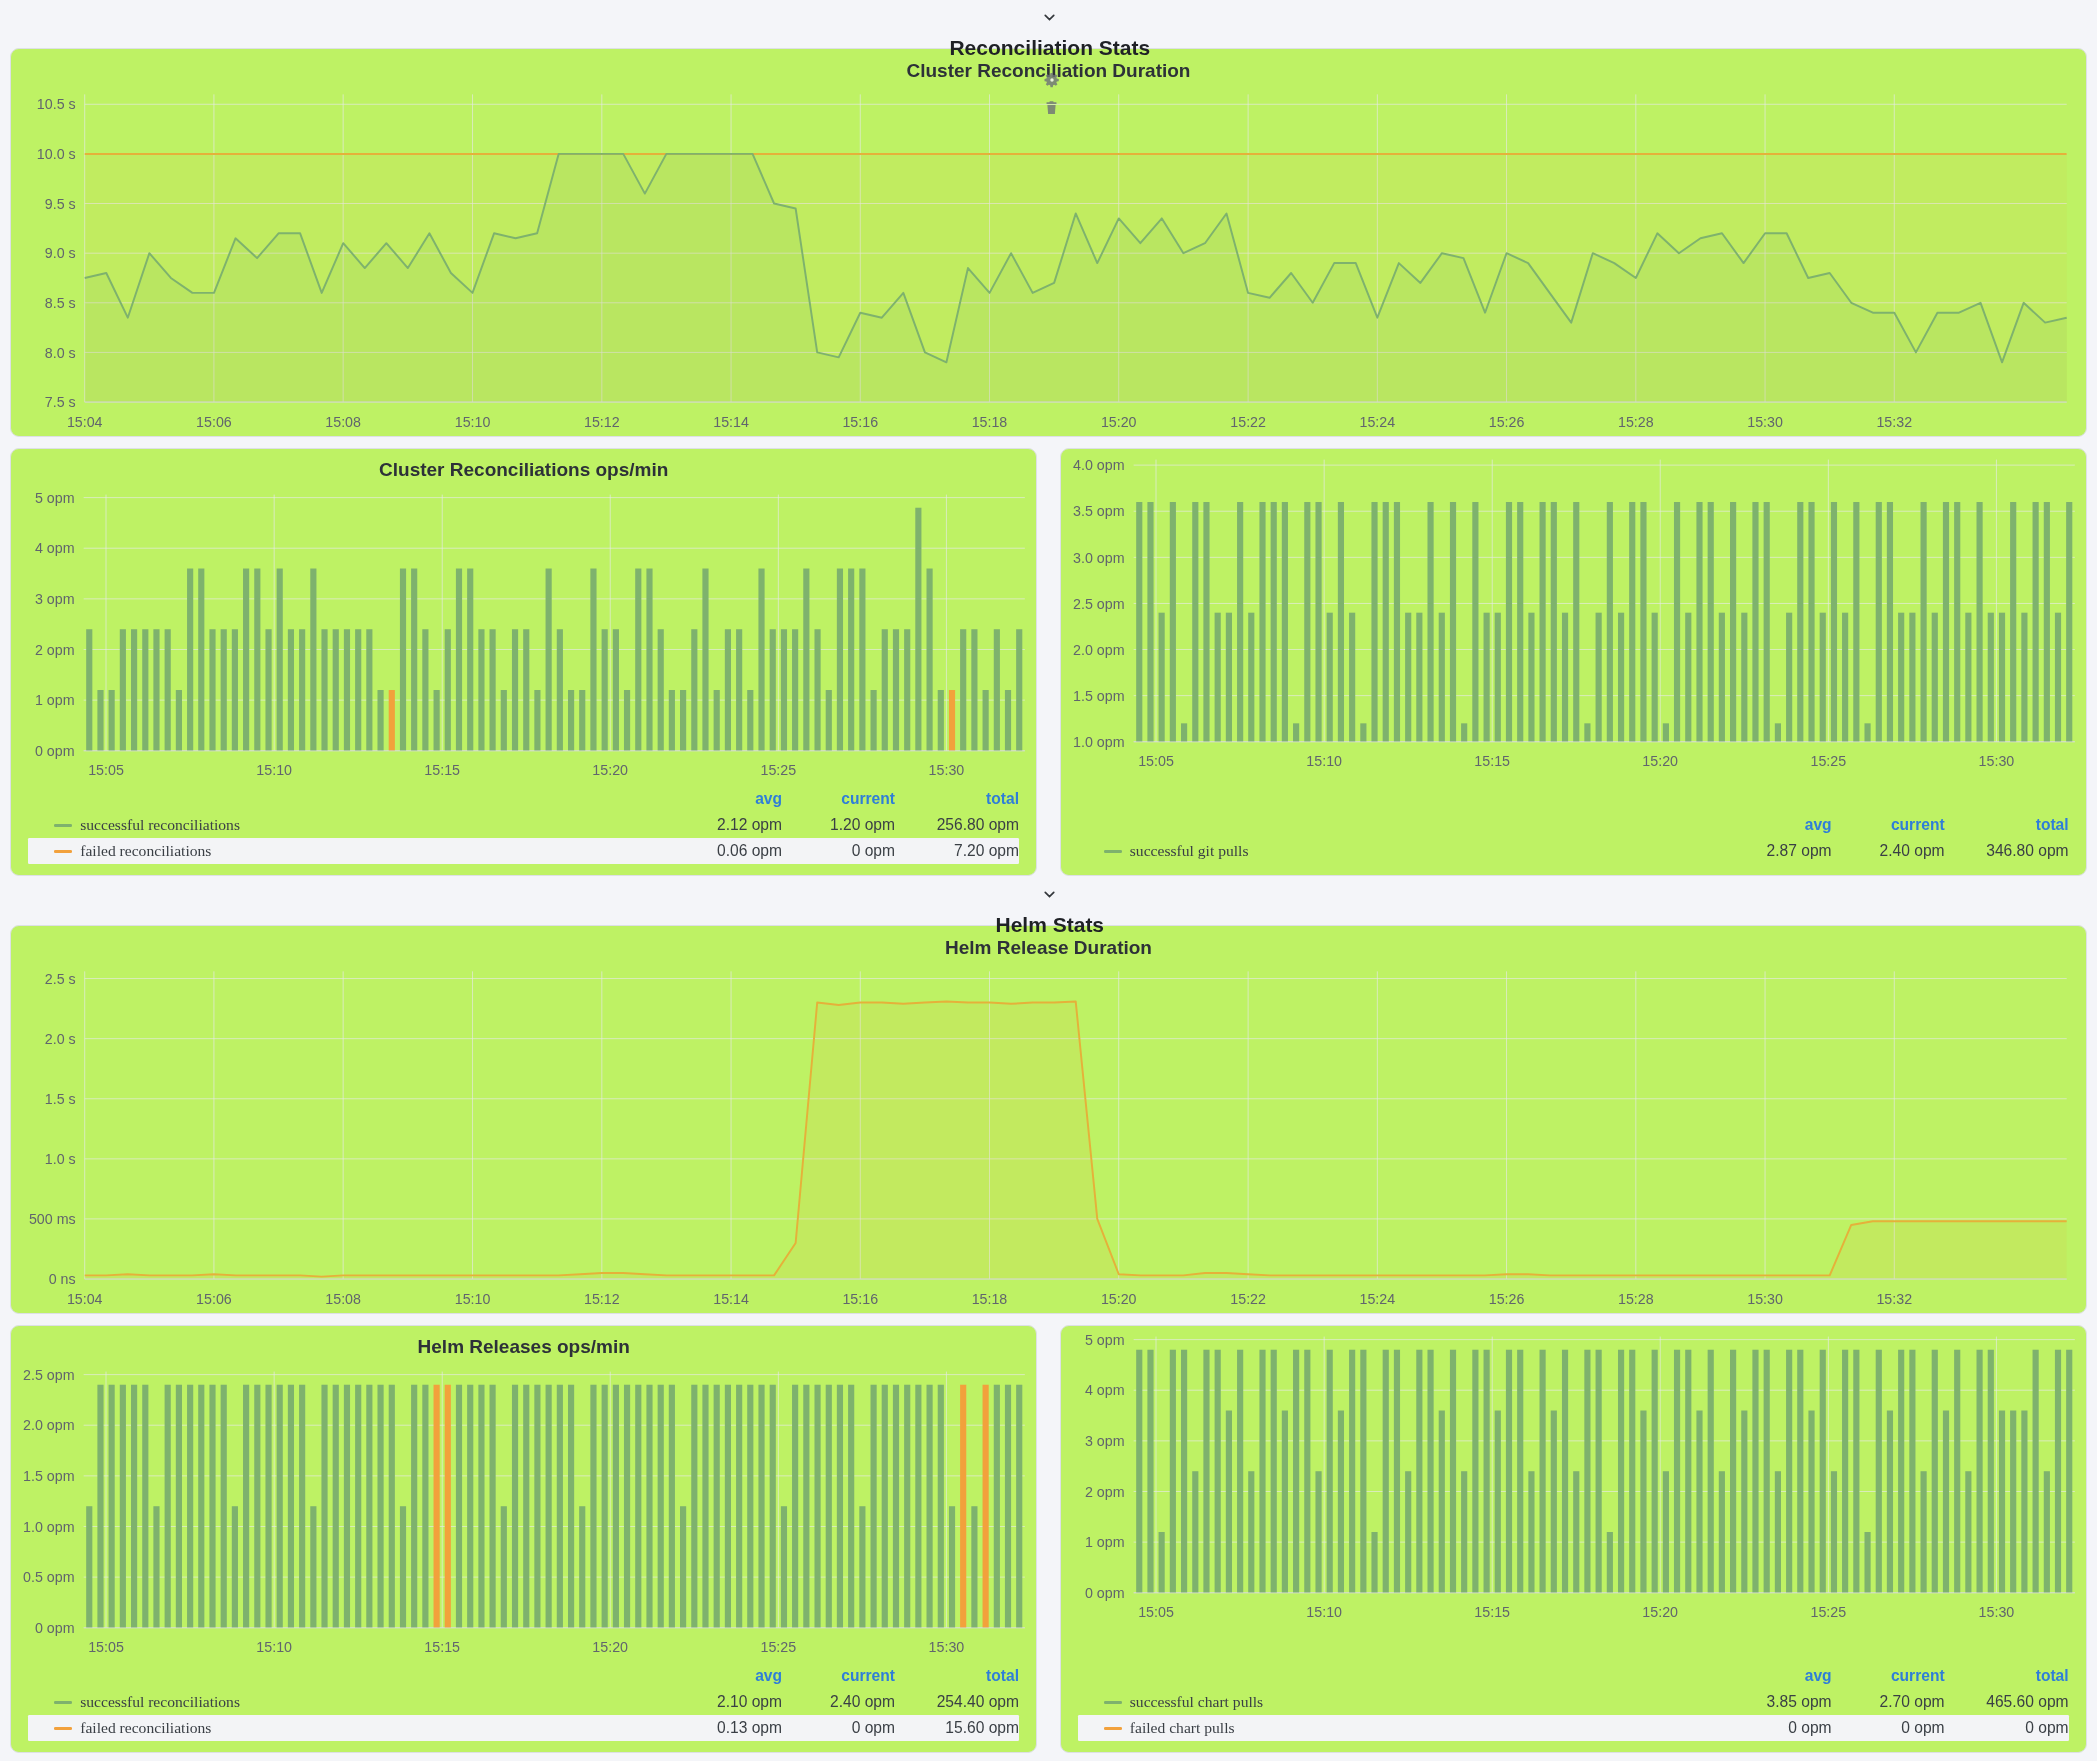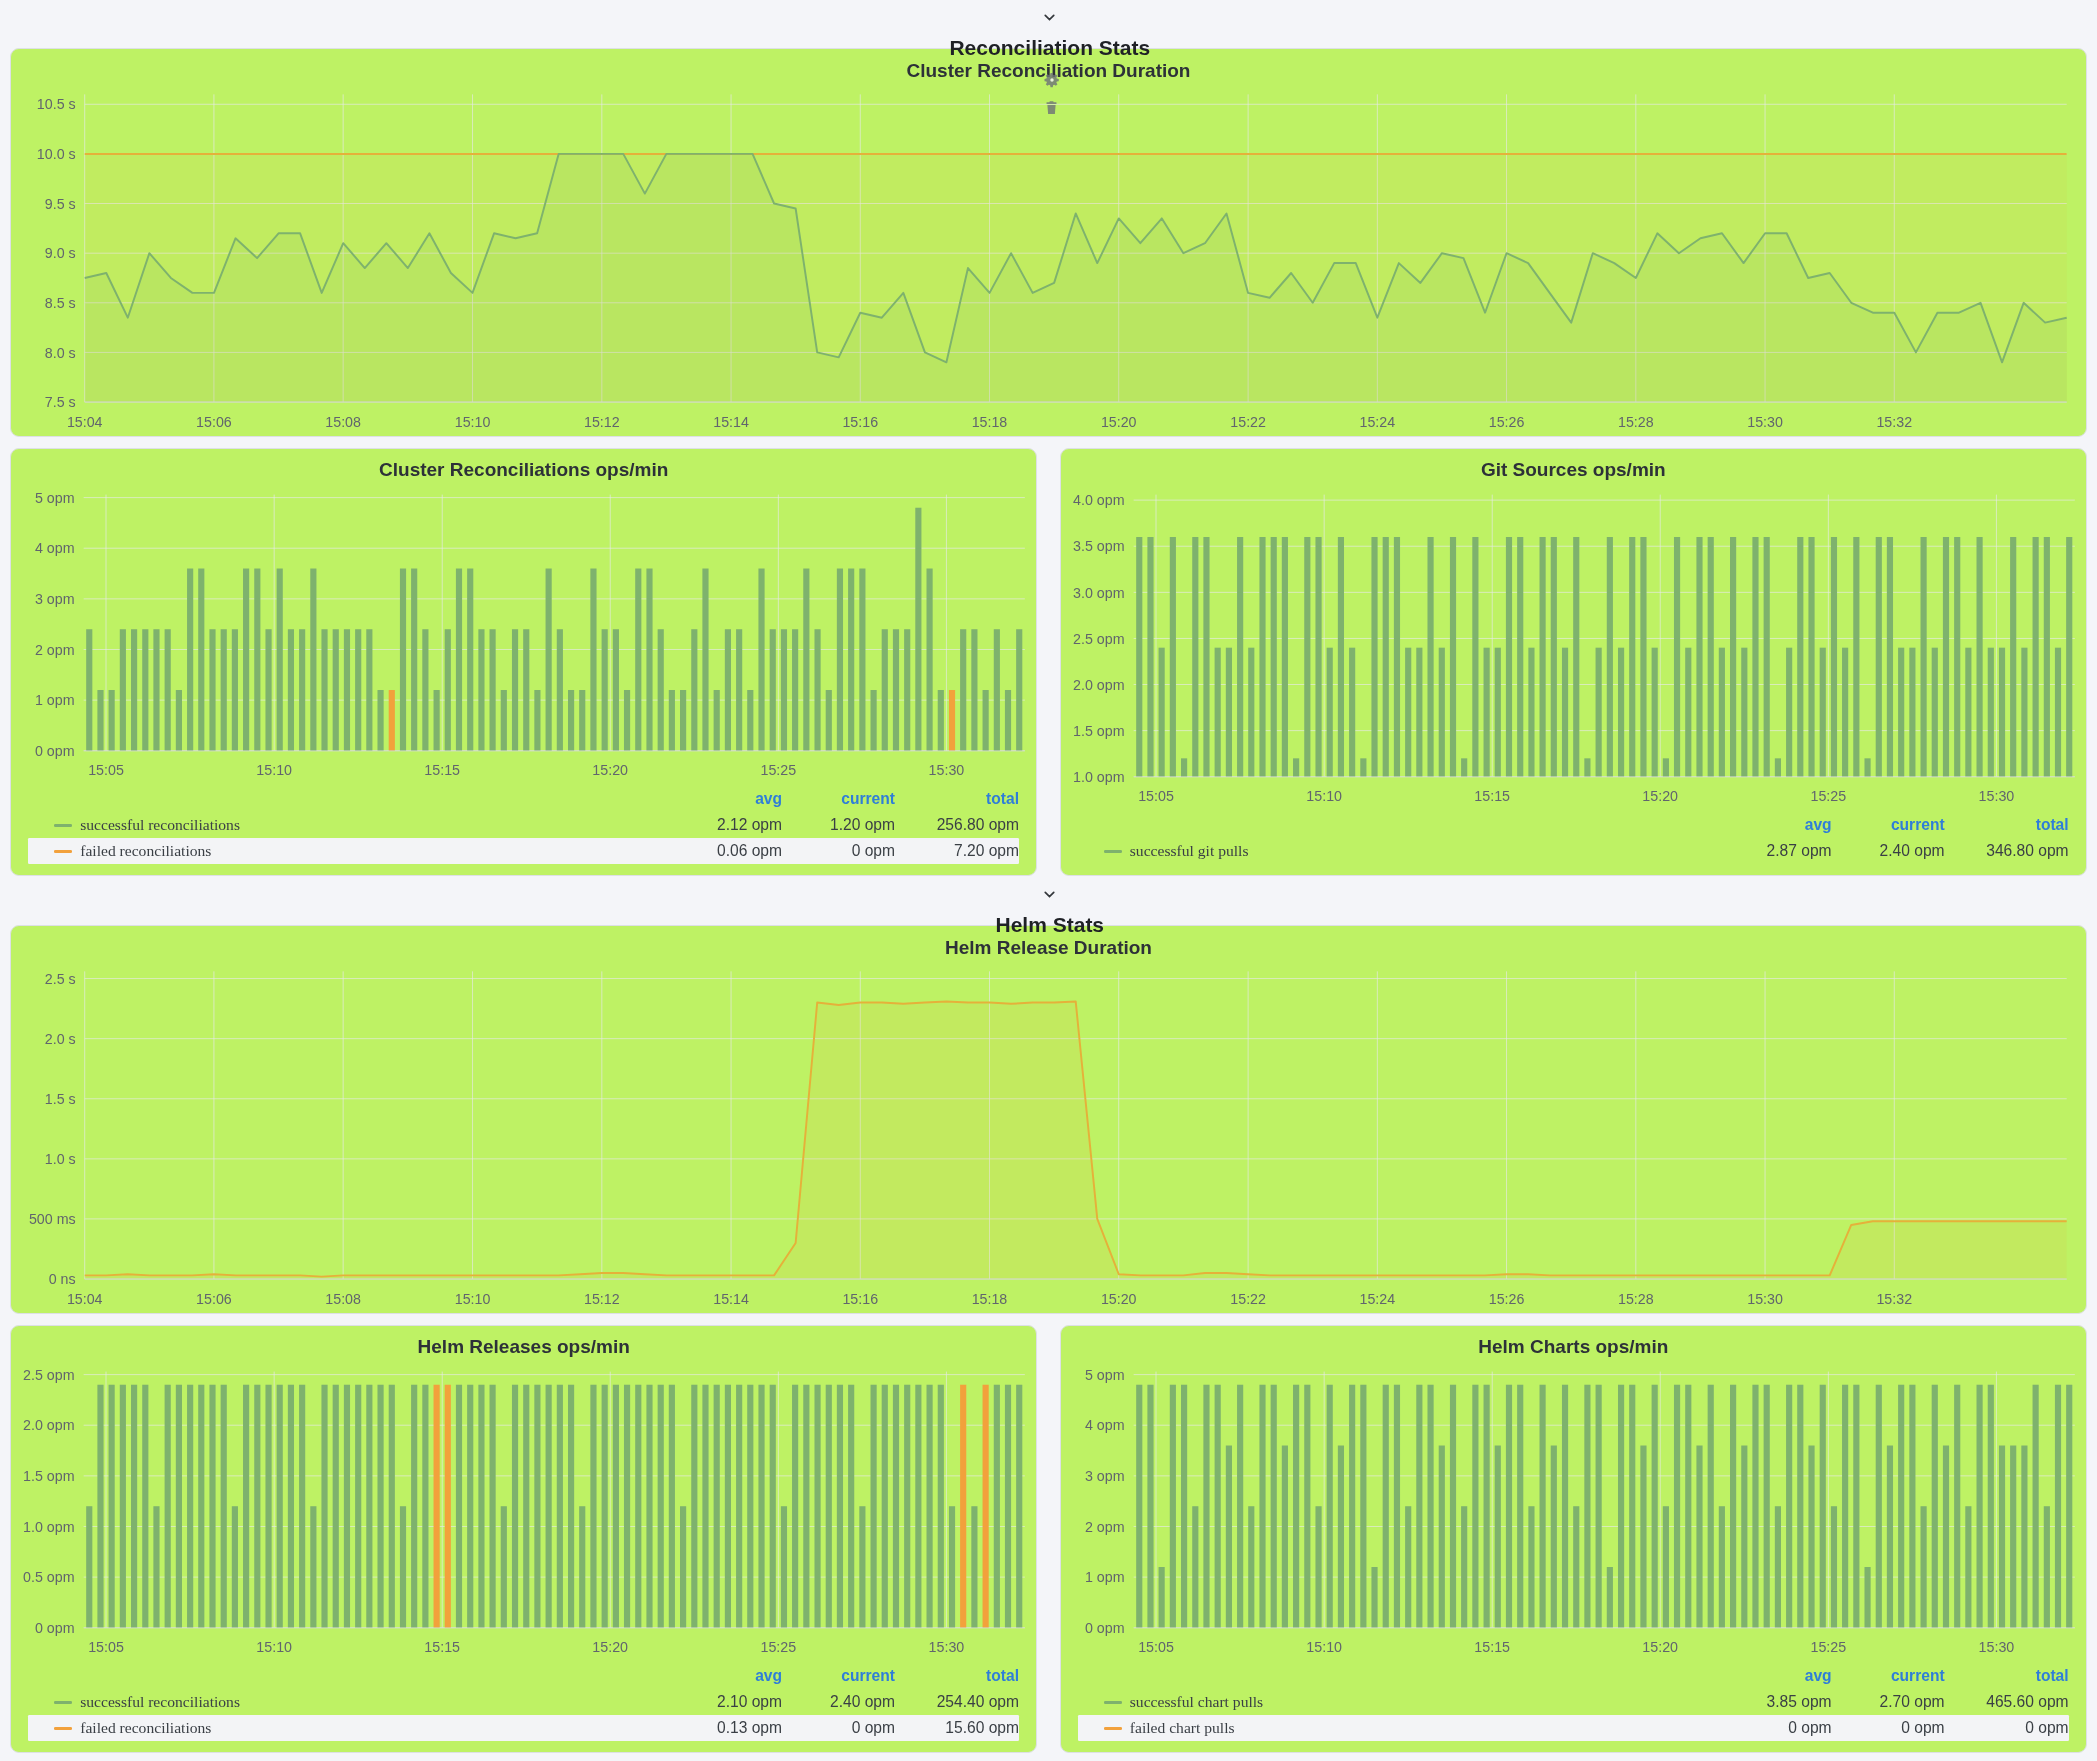--- a/index.html
+++ b/index.html
@@ -244,21 +244,20 @@
         </div>
         <div class="lg-row stripe">
           <div class="lg-label"><span class="dash" style="background:#f2a13c"></span>failed reconciliations</div>
           <div class="lg-num">0.06 opm</div>
           <div class="lg-num">0 opm</div>
           <div class="lg-num">7.20 opm</div>
         </div>
       </div>
   </div>
   <div class="panel">
-    <div class="panel-title">Git Sources ops/min</div>
     <div class="chart"><svg width="1032" height="328" viewBox="0 0 1591 505">
           <line x1="146.5" x2="146.5" y1="16" y2="451" stroke="#e8e9eb"></line>
           <text class="tick" x="146.5" y="489" text-anchor="middle">15:05</text>
           <line x1="405.7" x2="405.7" y1="16" y2="451" stroke="#e8e9eb"></line>
           <text class="tick" x="405.7" y="489" text-anchor="middle">15:10</text>
           <line x1="664.8" x2="664.8" y1="16" y2="451" stroke="#e8e9eb"></line>
           <text class="tick" x="664.8" y="489" text-anchor="middle">15:15</text>
           <line x1="923.8" x2="923.8" y1="16" y2="451" stroke="#e8e9eb"></line>
           <text class="tick" x="923.8" y="489" text-anchor="middle">15:20</text>
           <line x1="1183.0" x2="1183.0" y1="16" y2="451" stroke="#e8e9eb"></line>
@@ -571,21 +570,20 @@
         </div>
         <div class="lg-row stripe">
           <div class="lg-label"><span class="dash" style="background:#f2a13c"></span>failed reconciliations</div>
           <div class="lg-num">0.13 opm</div>
           <div class="lg-num">0 opm</div>
           <div class="lg-num">15.60 opm</div>
         </div>
       </div>
   </div>
   <div class="panel">
-    <div class="panel-title">Helm Charts ops/min</div>
     <div class="chart"><svg width="1032" height="302" viewBox="0 0 1591 465">
           <line x1="146.5" x2="146.5" y1="16" y2="411" stroke="#e8e9eb"></line>
           <text class="tick" x="146.5" y="449" text-anchor="middle">15:05</text>
           <line x1="405.7" x2="405.7" y1="16" y2="411" stroke="#e8e9eb"></line>
           <text class="tick" x="405.7" y="449" text-anchor="middle">15:10</text>
           <line x1="664.8" x2="664.8" y1="16" y2="411" stroke="#e8e9eb"></line>
           <text class="tick" x="664.8" y="449" text-anchor="middle">15:15</text>
           <line x1="923.8" x2="923.8" y1="16" y2="411" stroke="#e8e9eb"></line>
           <text class="tick" x="923.8" y="449" text-anchor="middle">15:20</text>
           <line x1="1183.0" x2="1183.0" y1="16" y2="411" stroke="#e8e9eb"></line>

